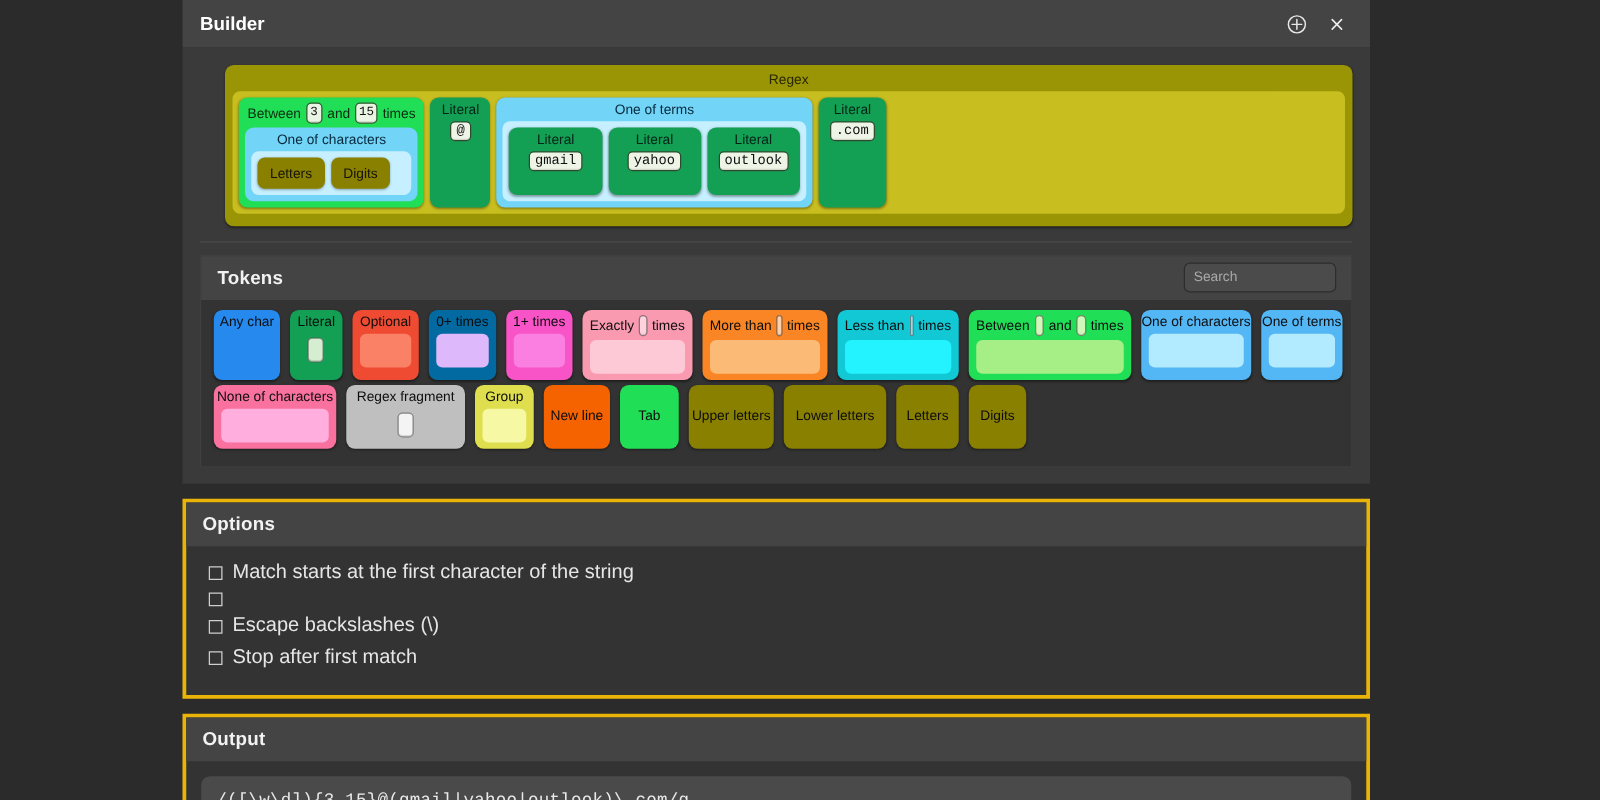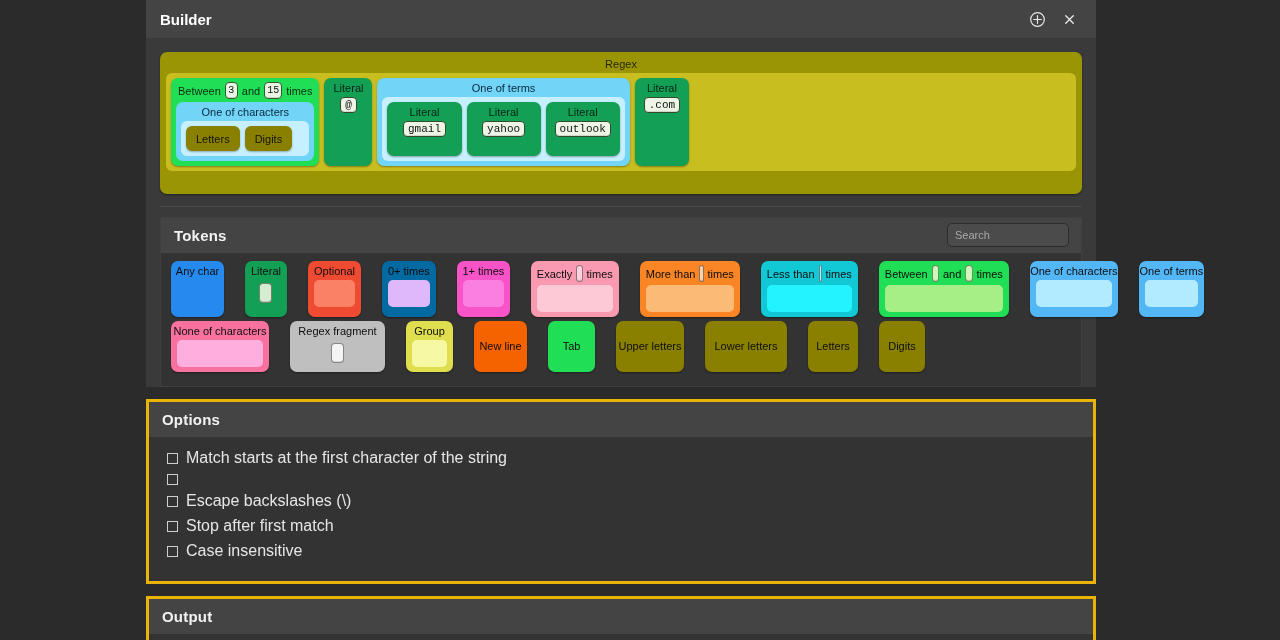--- a/index.html
+++ b/index.html
@@ -54,22 +54,23 @@
 
   
   .builder-wrap {
     background: #3a3a3a;
     padding: 14px 14px 10px 14px;
     height: 349px;
   }
   .regex-root {
     background: #9a9505;
     border-radius: 7px;
-    padding: 5px 6px 23px 6px;
+    padding: 5px 6px 10px 6px;
     box-shadow: 0 1px 2px rgba(0,0,0,.45);
+    margin-left: 20px;
   }
   .node-title {
     text-align: center;
     font-size: 11px;
     color: #1b1b00;
     padding: 1px 0 3px 0;
     font-family: "Liberation Sans", sans-serif;
   }
   .regex-root > .node-title { color: #2a2800; }
   .root-row {
@@ -202,21 +203,21 @@
     color: #cfcfcf;
     font-size: 11px;
     font-weight: normal;
     padding: 0 7px;
     font-family: "Liberation Sans", sans-serif;
     outline: none;
   }
   .search-box::placeholder { color: #a9a9a9; }
 
   .tok-body { padding: 8px 10px 10px 10px; }
-  .tok-row { display: flex; gap: 21px; margin-bottom: 4px; }
+  .tok-row { display: flex; gap: 8px; margin-bottom: 4px; }
   .tok {
     border-radius: 7px;
     padding: 3px 6px 5px 6px;
     box-shadow: 0 1px 2px rgba(0,0,0,.4);
     display: flex; flex-direction: column;
     cursor: pointer;
     min-height: 30px;
   }
   .tok-label {
     font-size: 11px;
@@ -504,24 +505,20 @@
           <span class="cb"></span>
         </div>
         <div class="opt-row">
           <span class="cb"></span>
           <span>Escape backslashes (\)</span>
         </div>
         <div class="opt-row">
           <span class="cb"></span>
           <span>Stop after first match</span>
         </div>
-        <div class="opt-row">
-          <span class="cb"></span>
-          <span>Case insensitive</span>
-        </div>
       </div>
   </div>
 
   <div class="panel">
     <div class="panel-head">
       <span>Output</span>
     </div>
     <div class="out-body">
       <div class="out-code">/([\w\d]){3,15}@(gmail|yahoo|outlook)\.com/g</div>
     </div>

